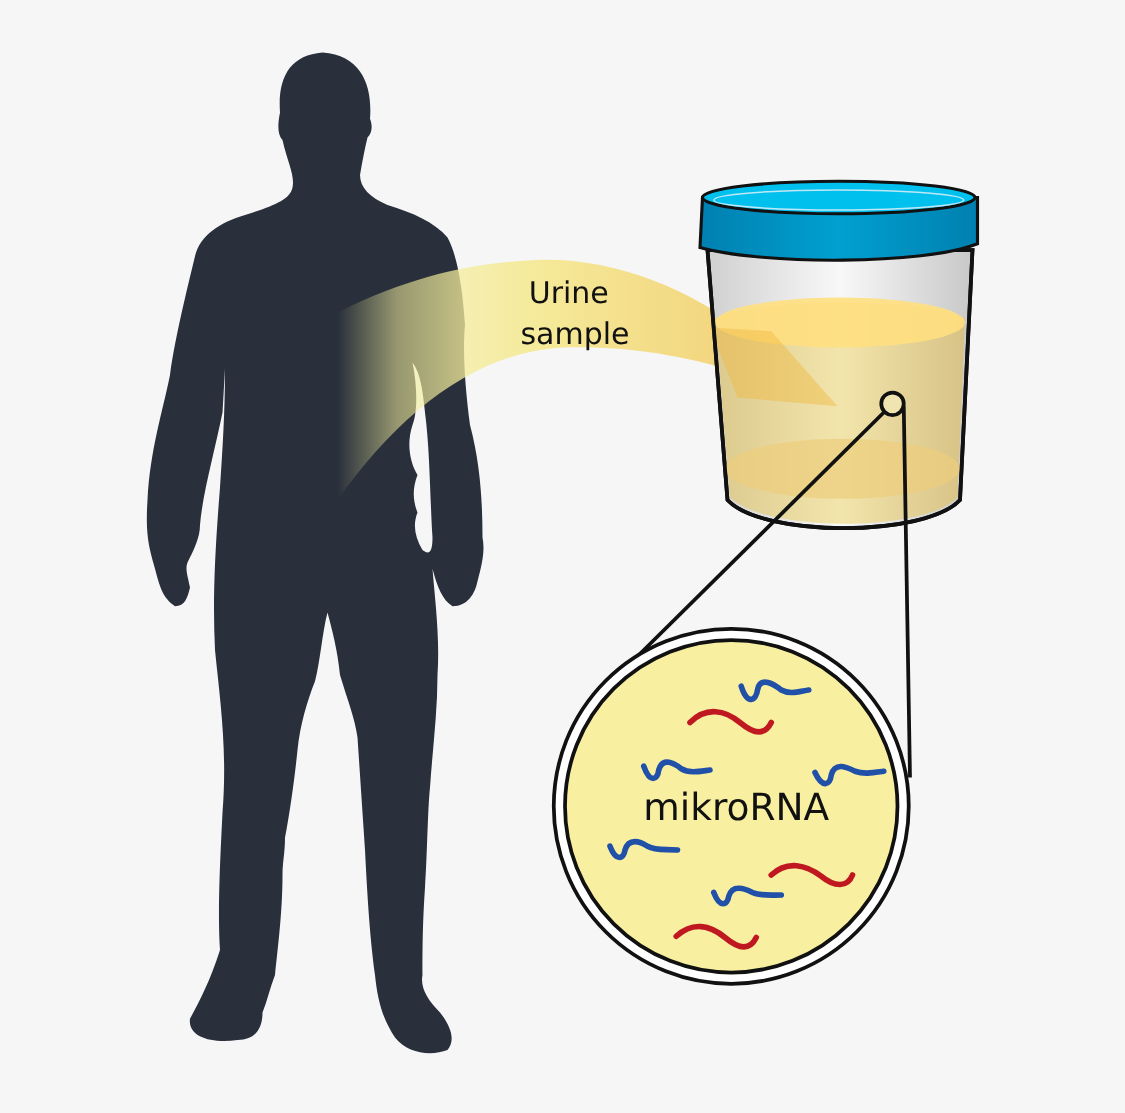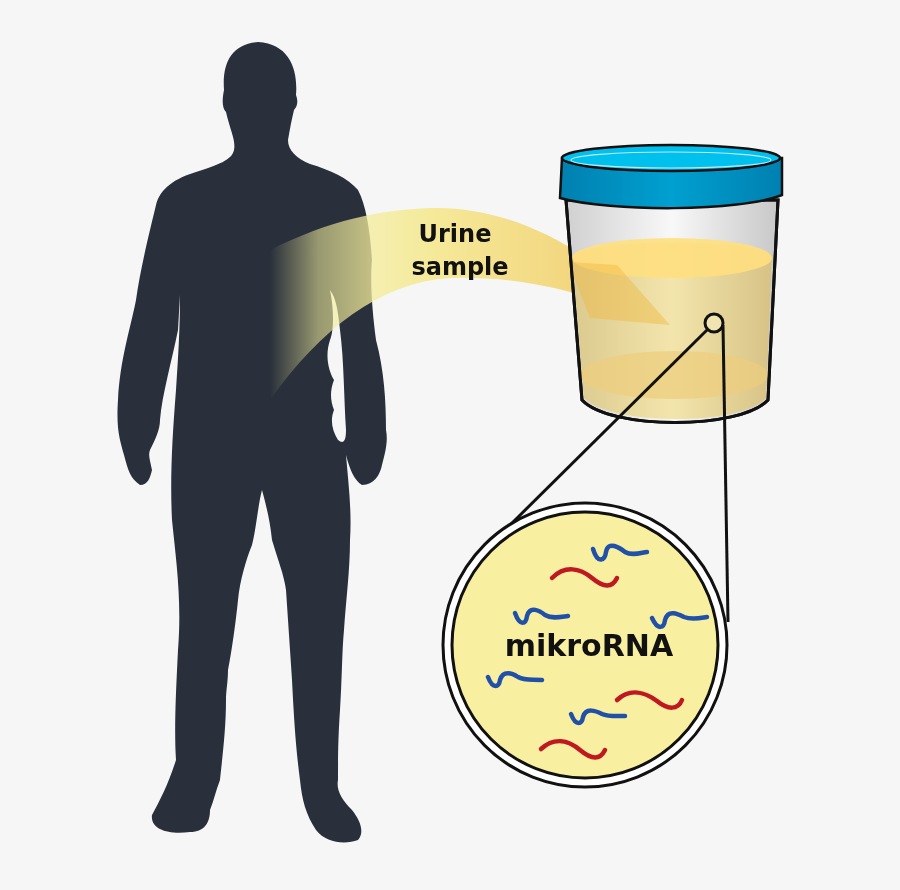--- a/index.html
+++ b/index.html
@@ -1,17 +1,17 @@
 <!DOCTYPE html>
 <html><head>
 <meta charset="utf-8">
 <style>
   html, body { margin: 0; padding: 0; }
   body { width: 900px; height: 890px; background: #f6f6f6; overflow: hidden; }
-  .stage { position: relative; width: 900px; height: 890px; font-weight: bold; }
+  .stage { position: relative; width: 900px; height: 890px; }
   svg { position: absolute; left: 0; top: 0; }
   .label-text { font-family: "DejaVu Sans", sans-serif; fill: #111; }
 </style>
 </head>
 <body>
 
 <div class="stage">
 <svg width="900" height="890" viewBox="0 0 900 890">
   <defs>
     <linearGradient id="arrowGrad" x1="0" y1="0" x2="1" y2="0">

